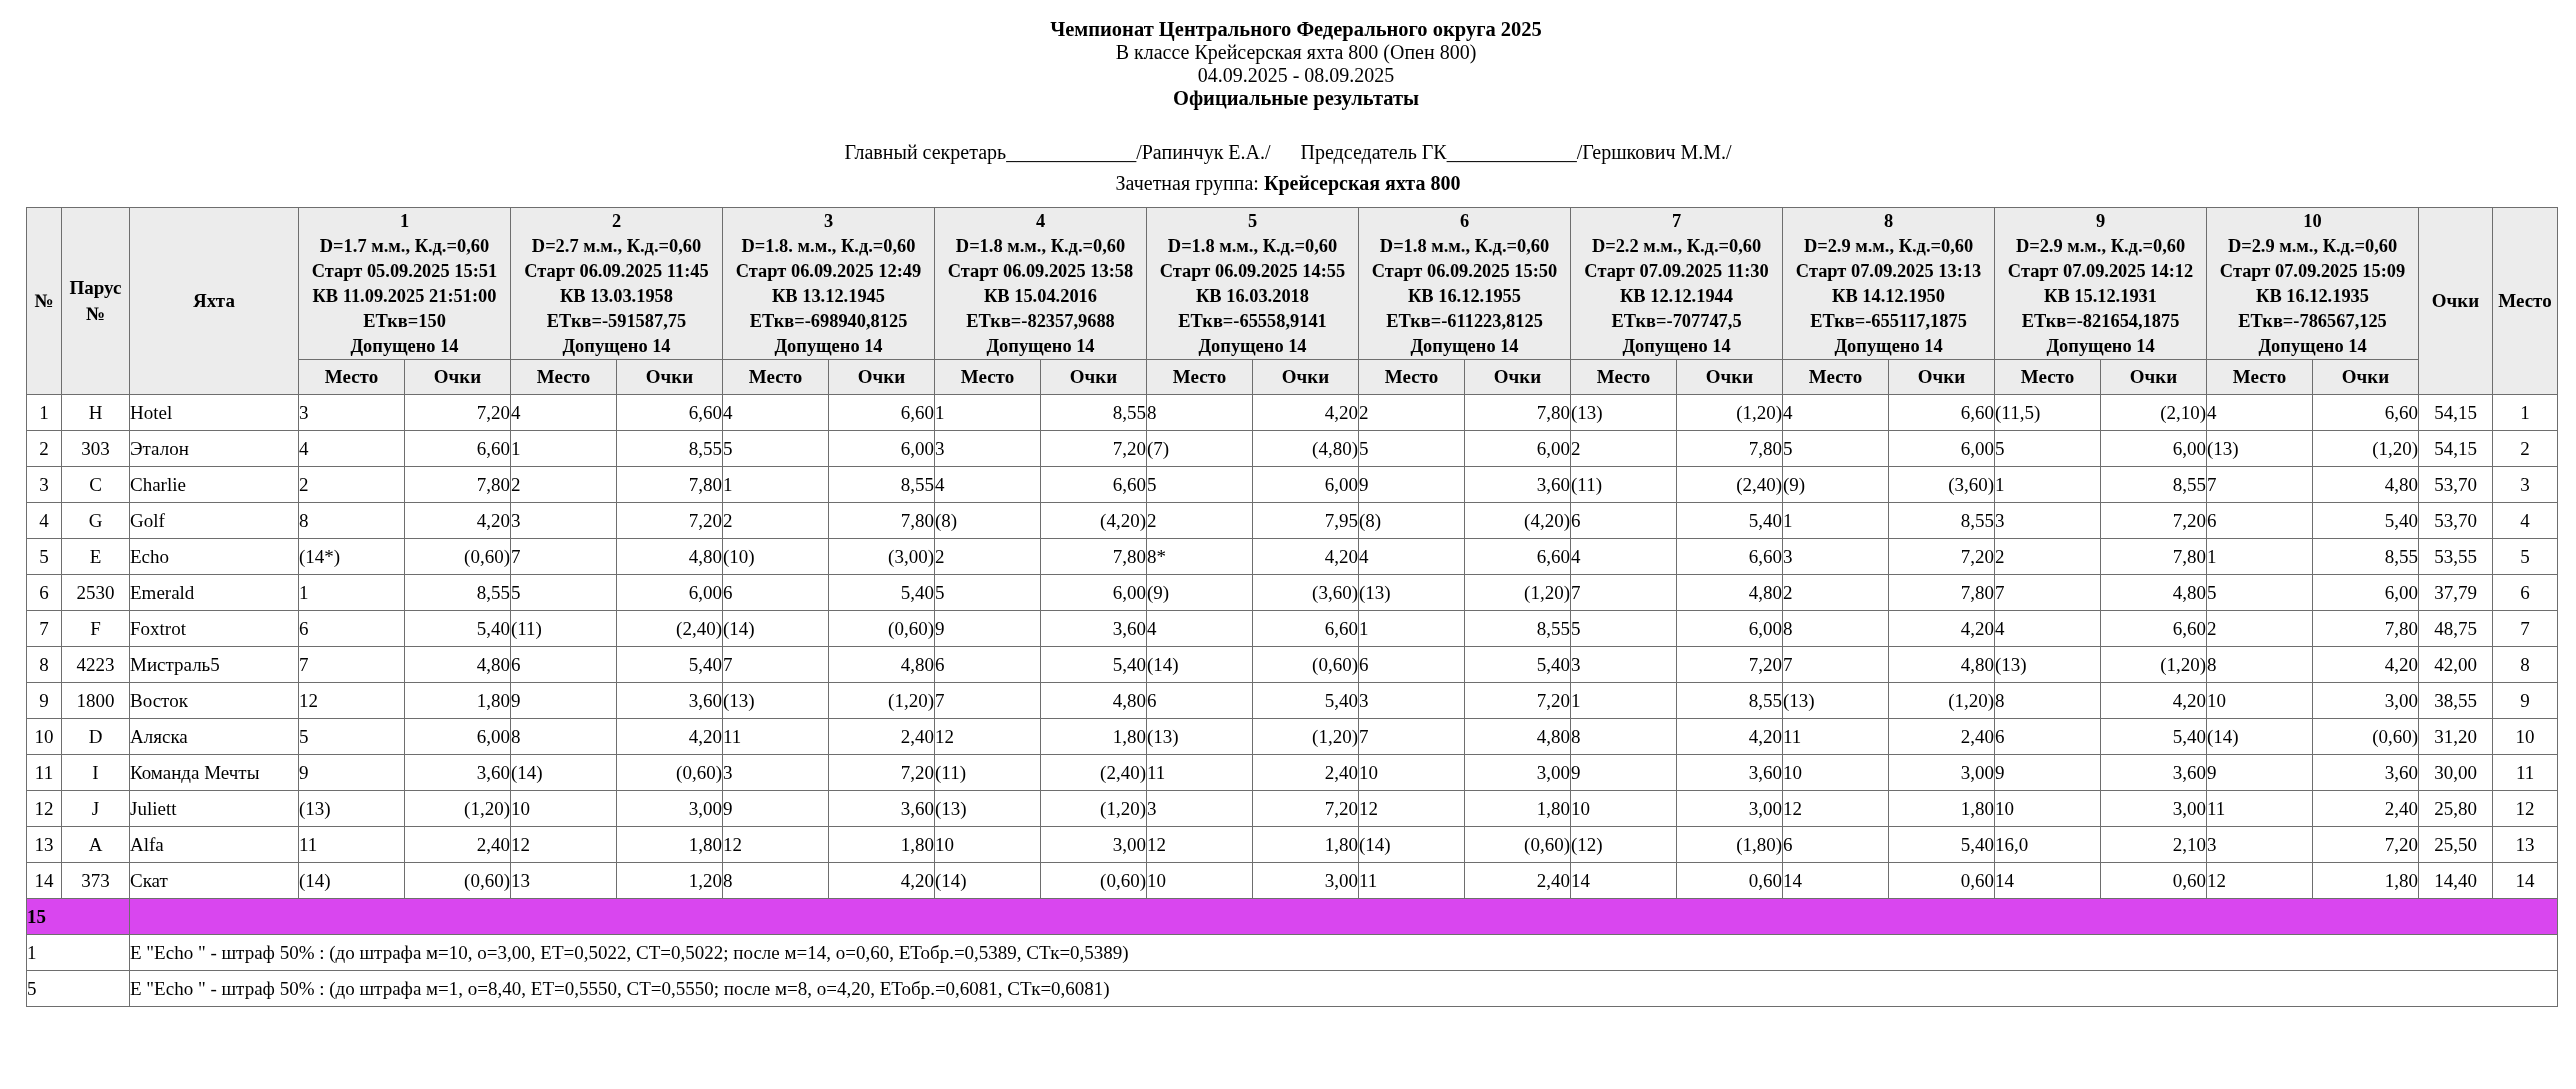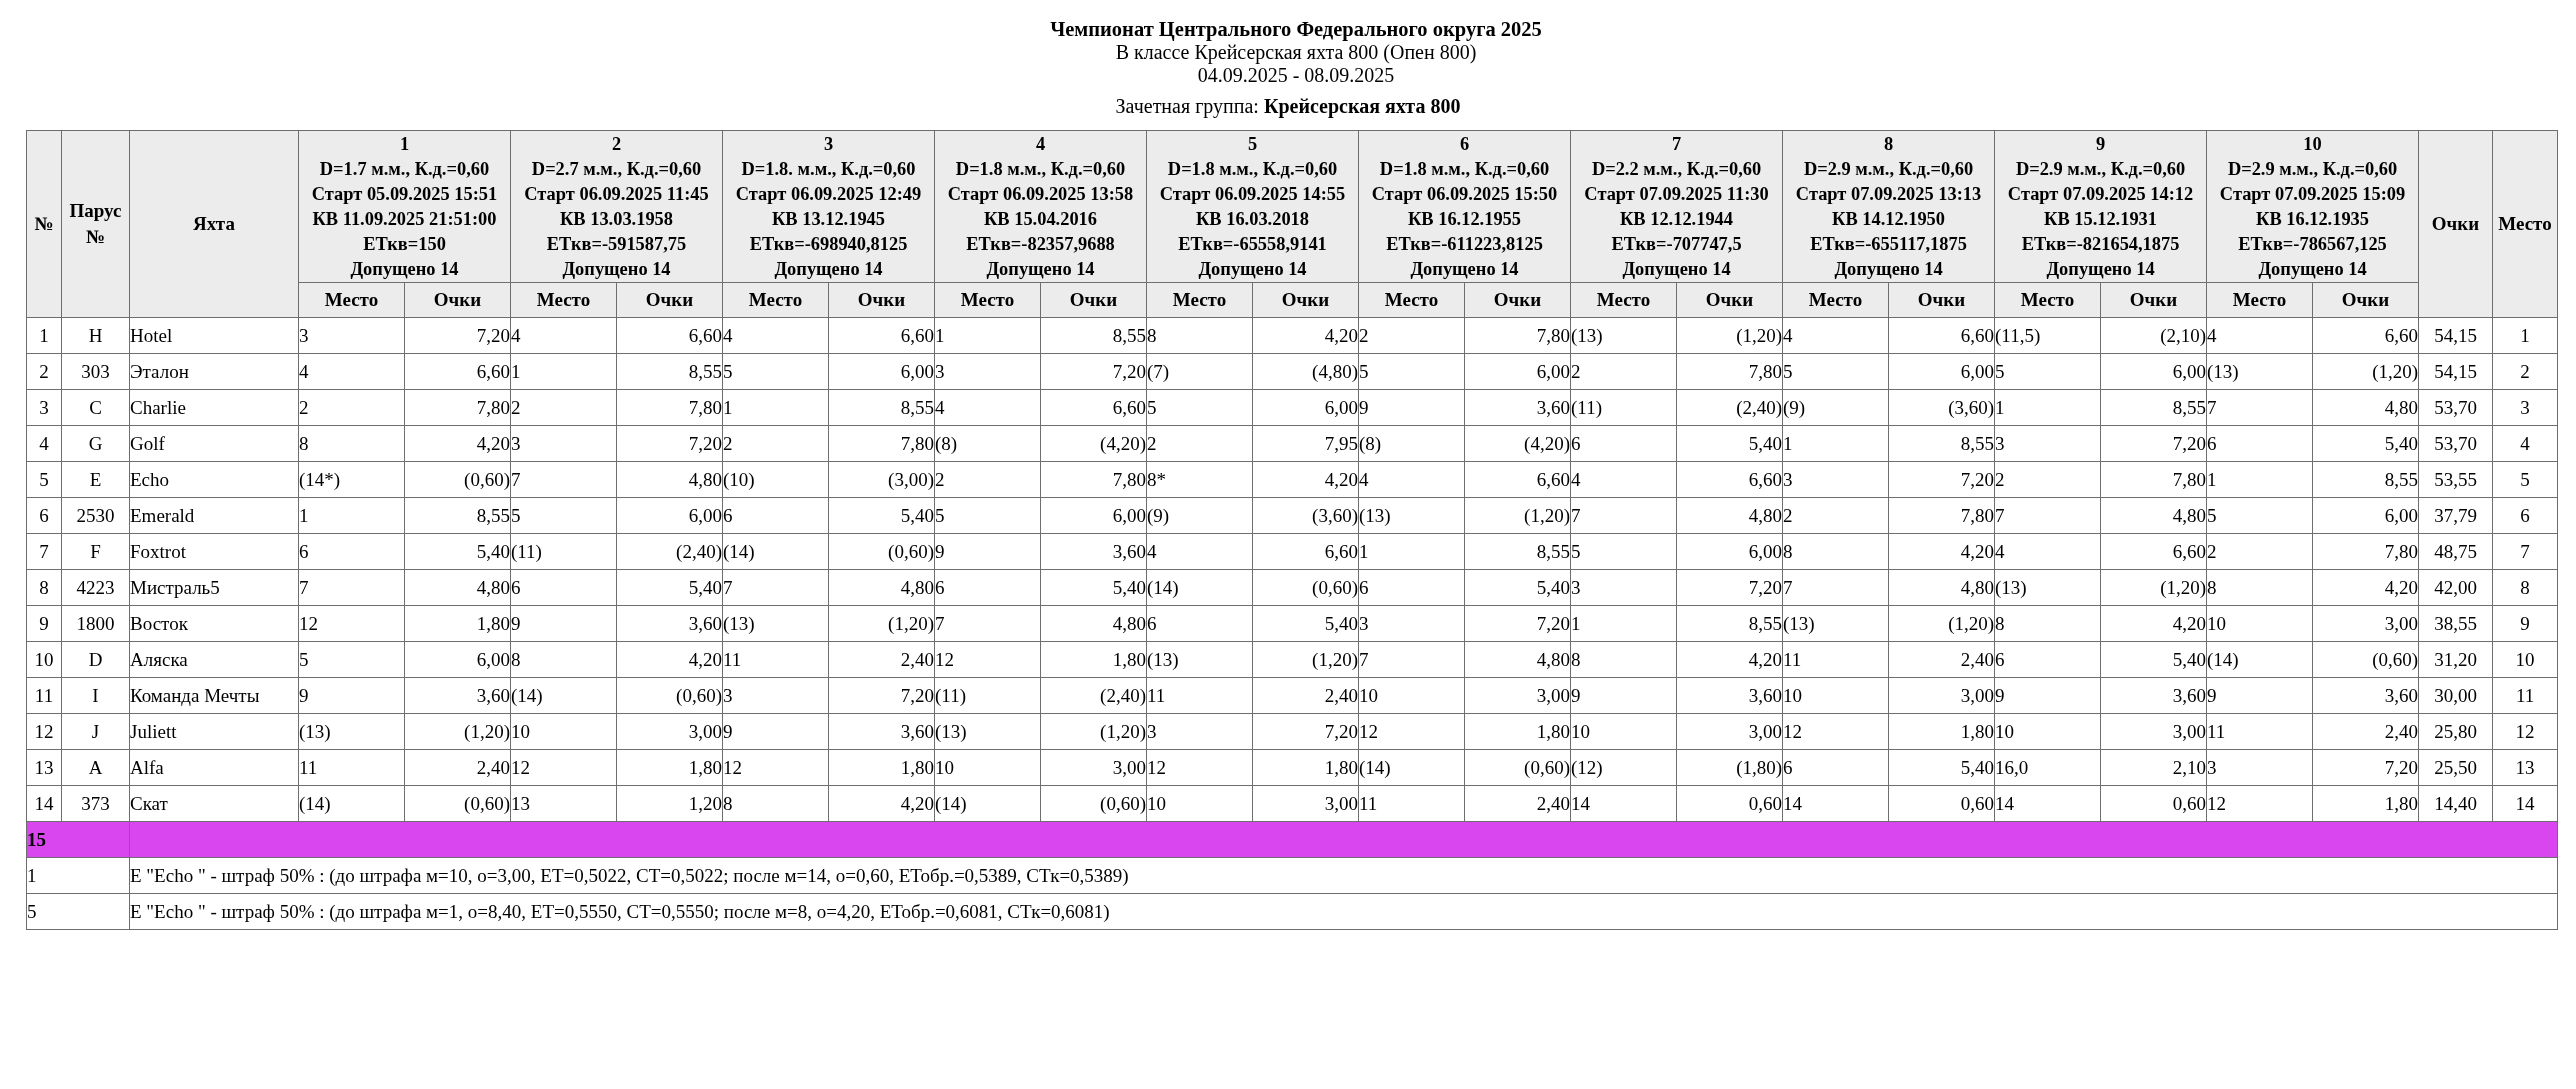--- a/index.html
+++ b/index.html
@@ -49,22 +49,26 @@
   td.fn-text{text-align:left;padding-left:8.2px;}
 </style>
 </head>
 <body>
 
 <div class="page">
   <div class="header-block">
     <div class="title">Чемпионат Центрального Федерального округа 2025</div>
     <div class="subtitle">В классе Крейсерская яхта 800 (Опен 800)</div>
     <div class="subtitle">04.09.2025 - 08.09.2025</div>
+    <div class="results-heading">Официальные результаты</div>
   </div>
 
+  <div class="officials">
+    <span>Главный секретарь_____________/Рапинчук Е.А./</span><span class="gap"></span><span>Председатель ГК_____________/Гершкович М.М./</span>
+  </div>
 
   <div class="group-line">
     <span>Зачетная группа: </span><span class="group-name">Крейсерская яхта 800</span>
   </div>
 
   <table class="results" id="results-table">
       <colgroup>
         <col style="width: 35px;">
         <col style="width: 68px;">
         <col style="width: 169px;">

